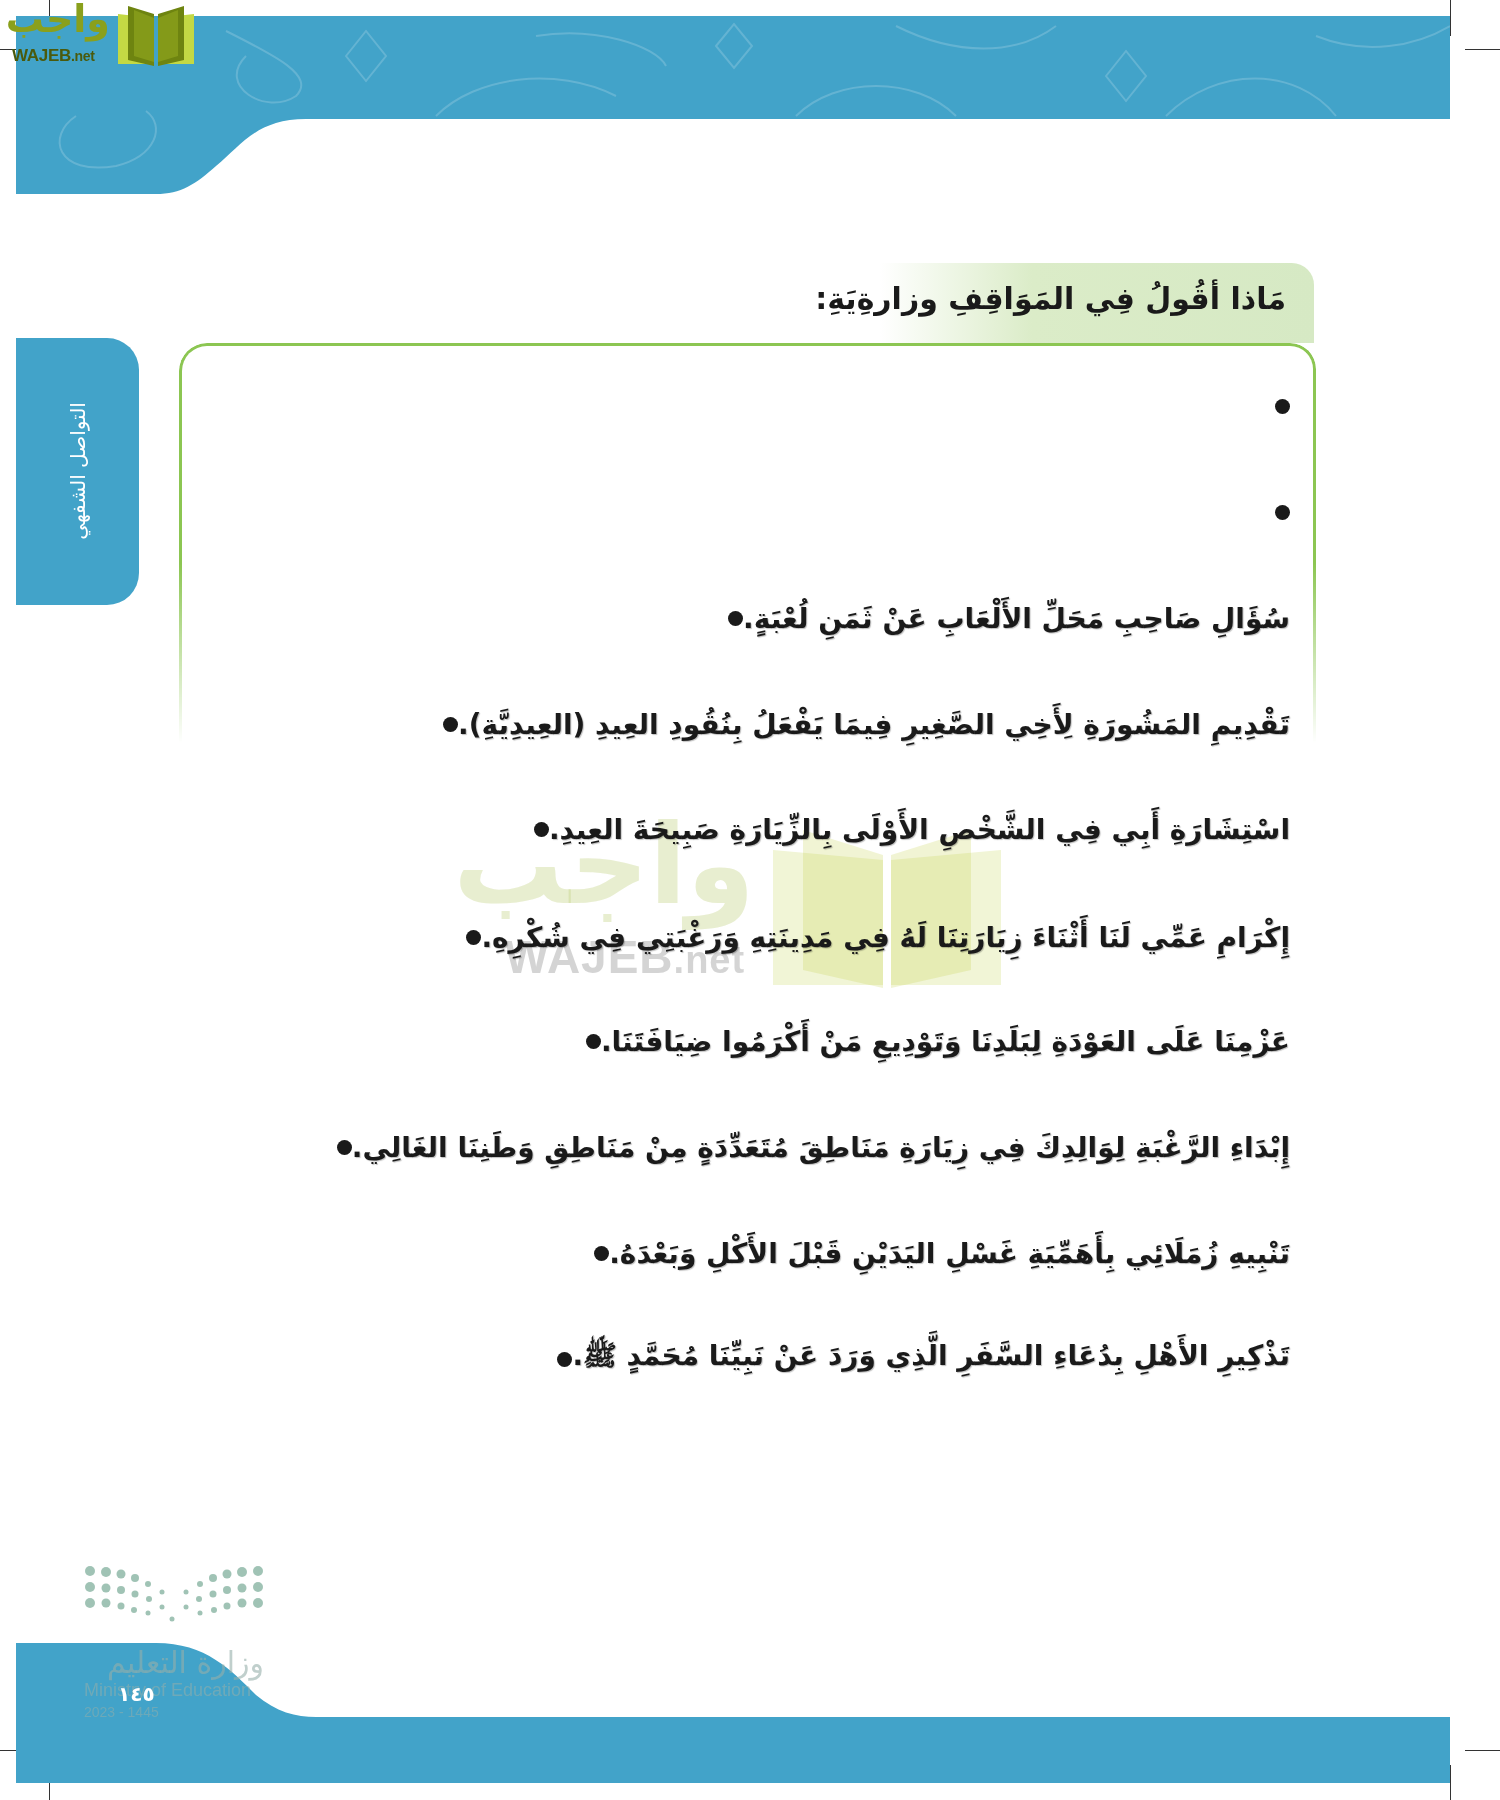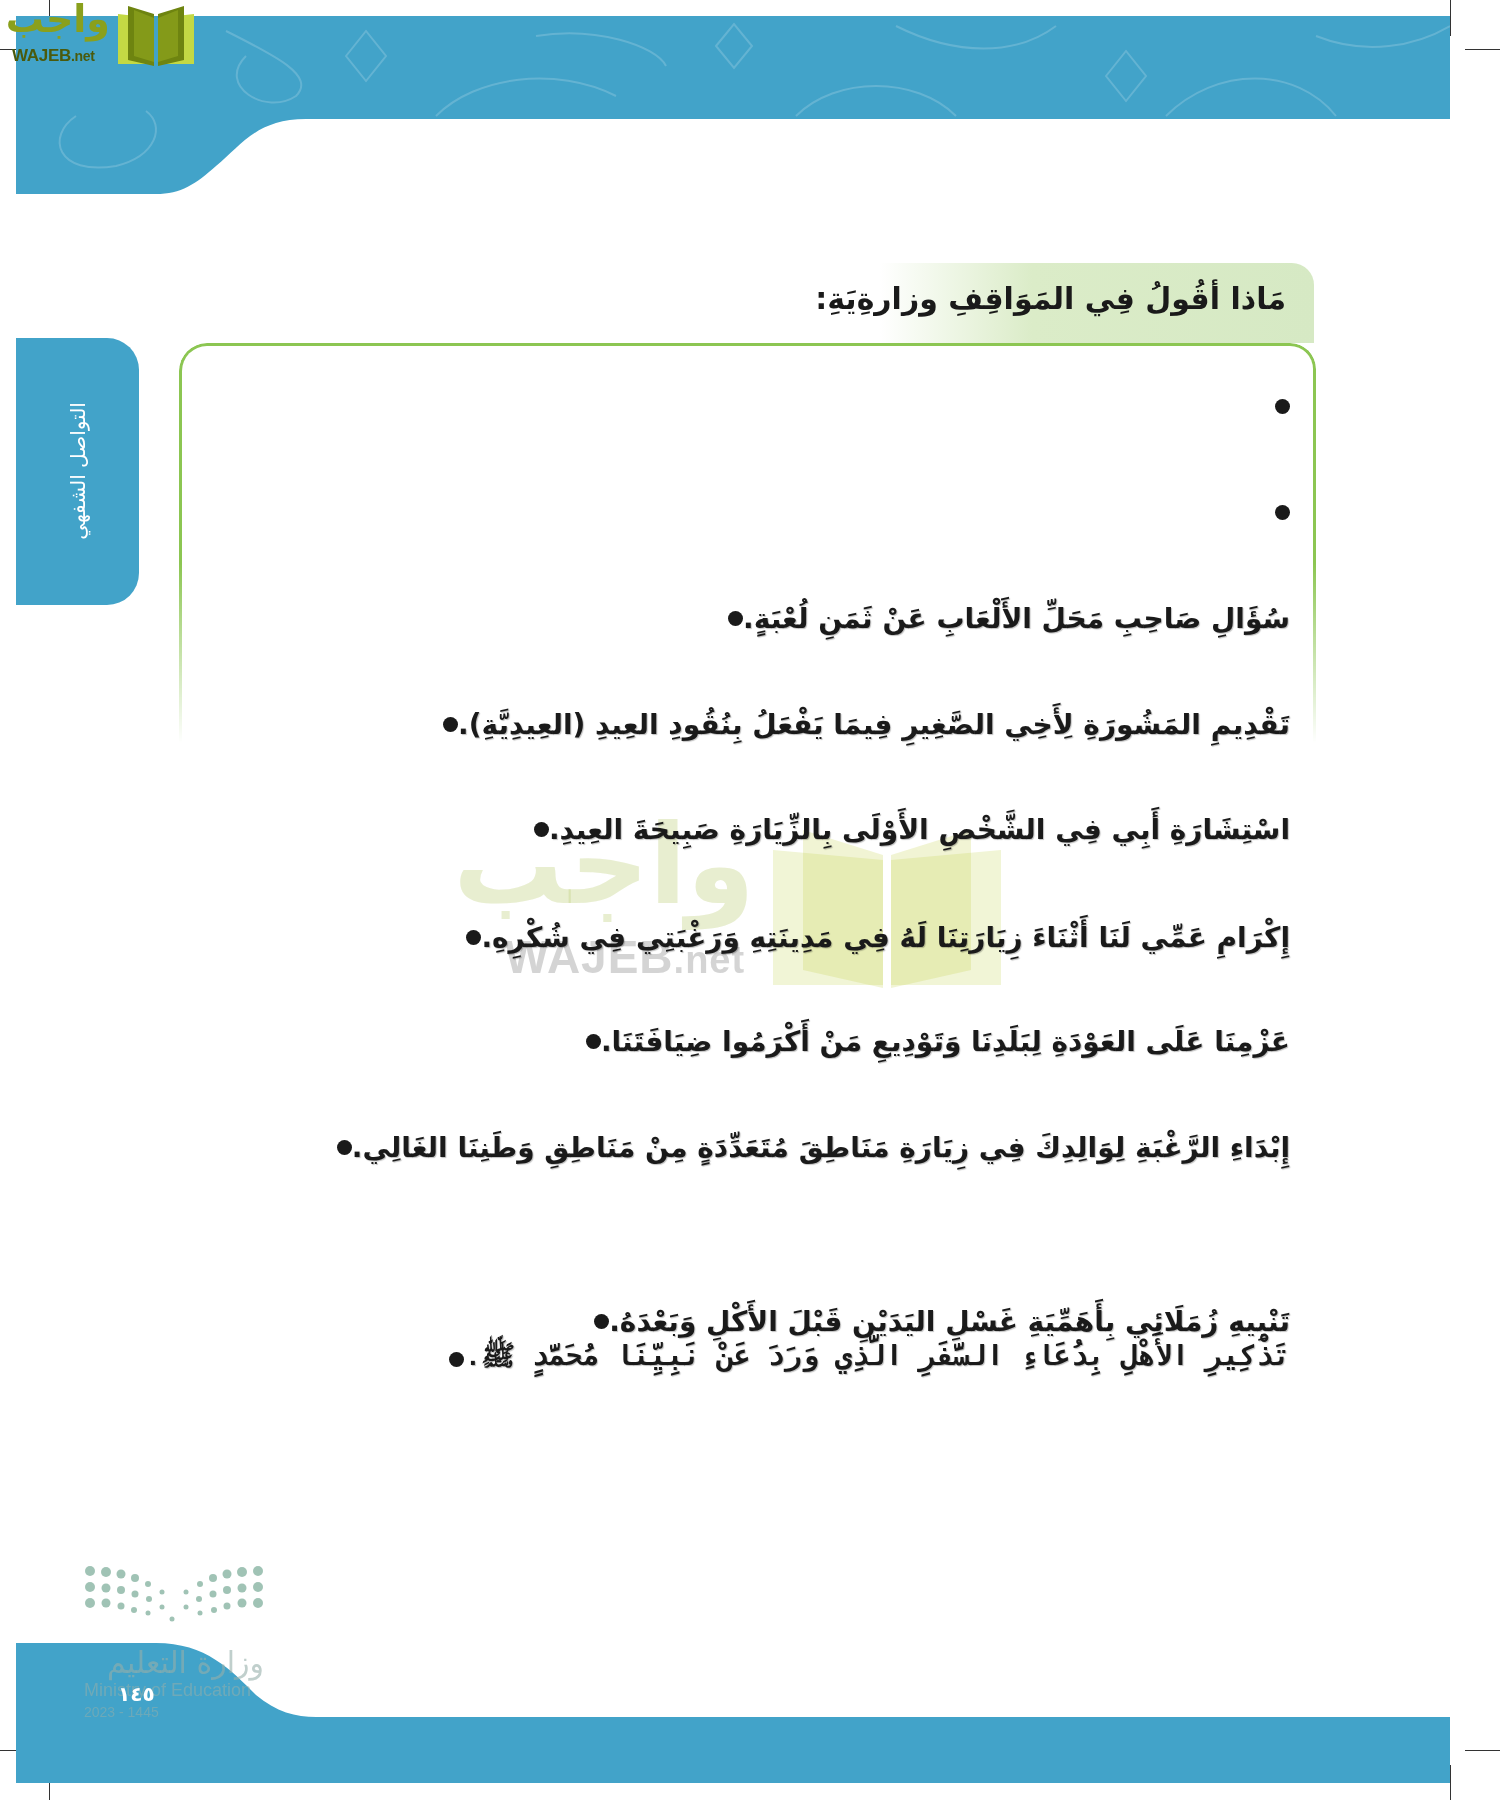--- a/index.html
+++ b/index.html
@@ -209,25 +209,25 @@
   <span class="item-text">إِكْرَامِ عَمِّي لَنَا أَثْنَاءَ زِيَارَتِنَا لَهُ فِي مَدِينَتِهِ وَرَغْبَتِي فِي شُكْرِهِ.</span>
 </div>
 <div class="item" style="top:1016px;">
   <span class="bullet"></span>
   <span class="item-text">عَزْمِنَا عَلَى العَوْدَةِ لِبَلَدِنَا وَتَوْدِيعِ مَنْ أَكْرَمُوا ضِيَافَتَنَا.</span>
 </div>
 <div class="item" style="top:1122px;">
   <span class="bullet"></span>
   <span class="item-text">إِبْدَاءِ الرَّغْبَةِ لِوَالِدِكَ فِي زِيَارَةِ مَنَاطِقَ مُتَعَدِّدَةٍ مِنْ مَنَاطِقِ وَطَنِنَا الغَالِي.</span>
 </div>
-<div class="item" style="top:1296px;">
+<div class="item" style="top:1228px;">
   <span class="bullet"></span>
   <span class="item-text">تَنْبِيهِ زُمَلَائِي بِأَهَمِّيَةِ غَسْلِ اليَدَيْنِ قَبْلَ الأَكْلِ وَبَعْدَهُ.</span>
 </div>
-<div class="item" style="top:1334px;font-family:Liberation Mono, monospace;">
+<div class="item" style="top:1334px;">
   <span class="bullet"></span>
   <span class="item-text">تَذْكِيرِ الأَهْلِ بِدُعَاءِ السَّفَرِ الَّذِي وَرَدَ عَنْ نَبِيِّنَا مُحَمَّدٍ ﷺ.</span>
 </div>
 
 <div id="bottom-band" class="abs">
   <svg width="1434" height="145" viewBox="0 0 1434 145">
     <path d="M0 3 H140 C190 3 215 30 240 55 C260 72 280 77 300 77 H1434 V143 H0 Z" fill="#42a3c9"></path>
   </svg>
 </div>
 

